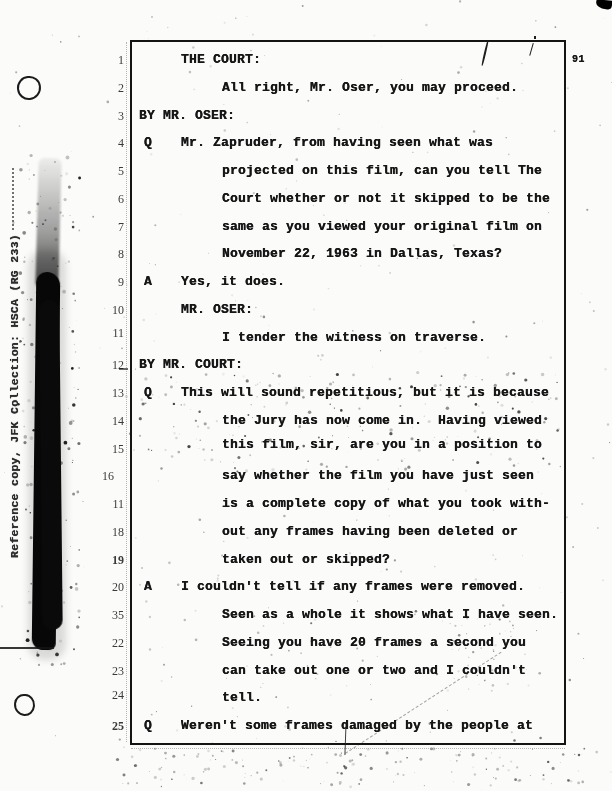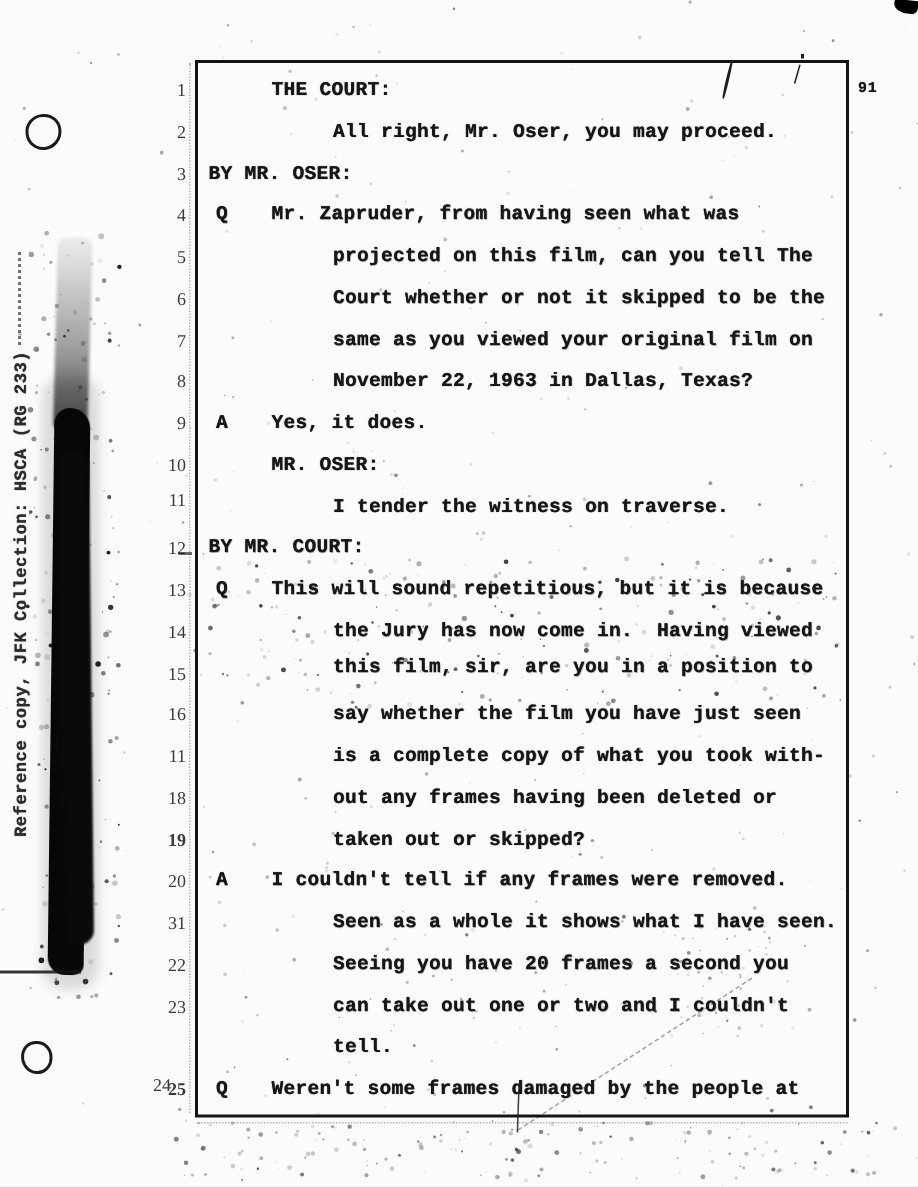--- a/index.html
+++ b/index.html
@@ -1049,37 +1049,37 @@
       <div class="lnum" style="top: 326px; text-align: right;">11</div>
       <div class="tline ind-speech" style="top: 329.5px;"><span>I tender the witness on traverse.</span></div>
       <div class="lnum" style="top: 358.25px;">12</div>
       <div class="tline ind-flush" style="top: 357.25px;"><span>BY MR. COURT:</span></div>
       <div class="lnum" style="top: 386px;">13</div>
       <div class="tline ind-qa" style="top: 385px;"><span class="qa-prefix">Q</span><span>This will sound repetitious, but it is because</span></div>
       <div class="lnum" style="top: 413.75px;">14</div>
       <div class="tline ind-speech" style="top: 412.75px;"><span>the Jury has now come in.  Having viewed</span></div>
       <div class="lnum" style="top: 441.5px;">15</div>
       <div class="tline ind-speech" style="top: 420px; margin-top: 17px;"><span>this film, sir, are you in a position to</span></div>
-      <div class="lnum" style="top: 469.25px;">16</div>
+      <div class="lnum" style="top: 469.25px; text-align: center;">16</div>
       <div class="tline ind-speech" style="top: 468.25px;"><span>say whether the film you have just seen</span></div>
       <div class="lnum" style="top: 497px;">11</div>
       <div class="tline ind-speech" style="top: 496px;"><span>is a complete copy of what you took with-</span></div>
       <div class="lnum" style="top: 524.75px;">18</div>
       <div class="tline ind-speech" style="top: 523.75px;"><span>out any frames having been deleted or</span></div>
       <div class="lnum" style="top: 552.5px; font-weight: bold;">19</div>
       <div class="tline ind-speech" style="top: 551.5px;"><span>taken out or skipped?</span></div>
       <div class="lnum" style="top: 580.25px;">20</div>
       <div class="tline ind-qa" style="top: 579.25px;"><span class="qa-prefix">A</span><span>I couldn't tell if any frames were removed.</span></div>
-      <div class="lnum" style="top: 608px;">31</div>
+      <div class="lnum" style="top: 608px;">35</div>
       <div class="tline ind-speech" style="top: 607px;"><span>Seen as a whole it shows what I have seen.</span></div>
       <div class="lnum" style="top: 635.75px;">22</div>
       <div class="tline ind-speech" style="top: 634.75px;"><span>Seeing you have 20 frames a second you</span></div>
       <div class="lnum" style="top: 663.5px;">23</div>
       <div class="tline ind-speech" style="top: 662.5px;"><span>can take out one or two and I couldn't</span></div>
-      <div class="lnum" style="top: 716px; text-align: center;">24</div>
+      <div class="lnum" style="top: 688px;">24</div>
       <div class="tline ind-speech" style="top: 690.25px;"><span>tell.</span></div>
       <div class="lnum" style="top: 719px; font-weight: bold;">25</div>
       <div class="tline ind-qa" style="top: 718px;"><span class="qa-prefix">Q</span><span>Weren't some frames damaged by the people at</span></div>
     </div>
 
   <div class="mark slash1"></div>
   <div class="mark slash2"></div>
   <div class="mark slash2dot"></div>
   <div class="mark vstroke"></div>
   <div class="mark diag"></div>

